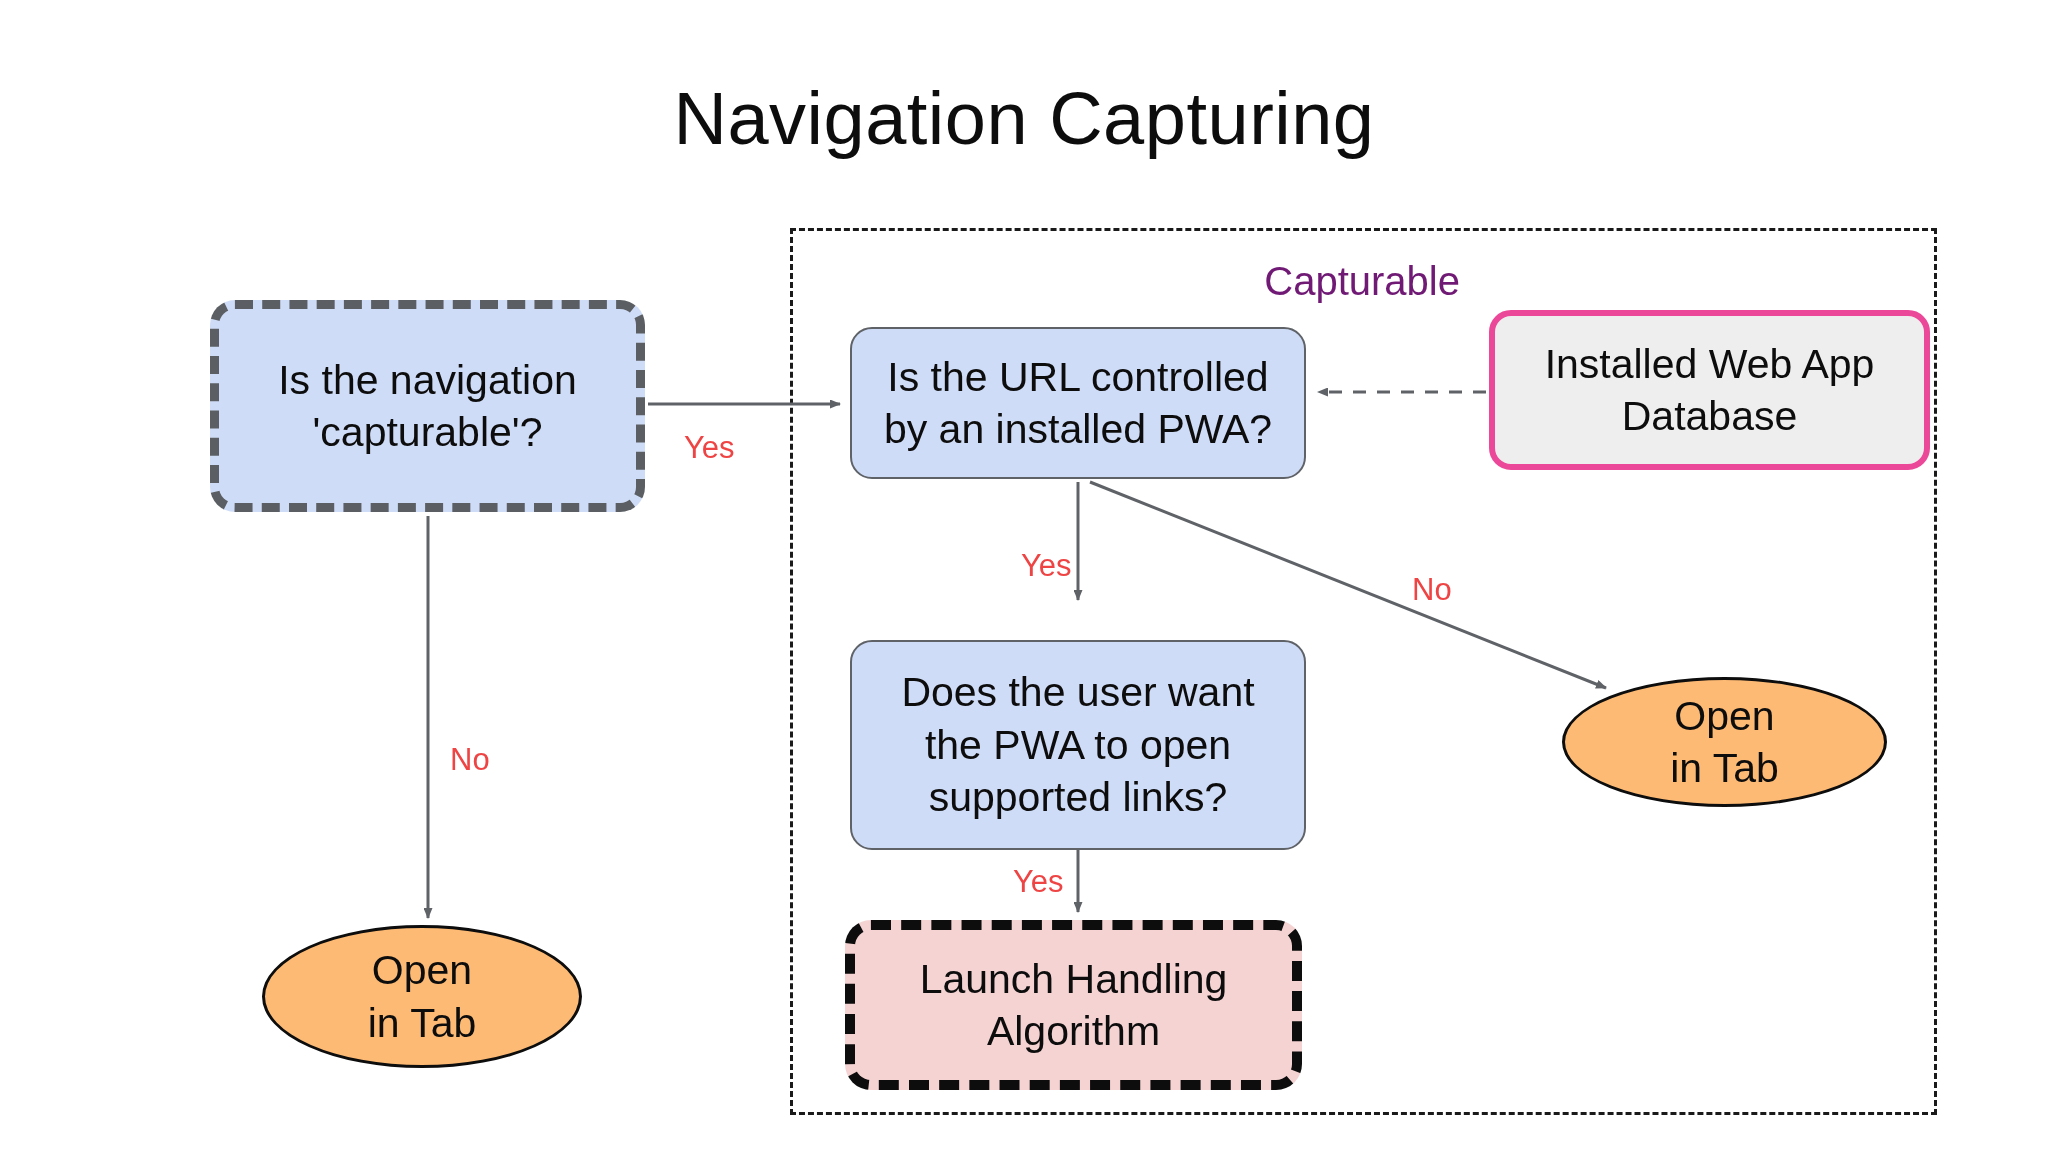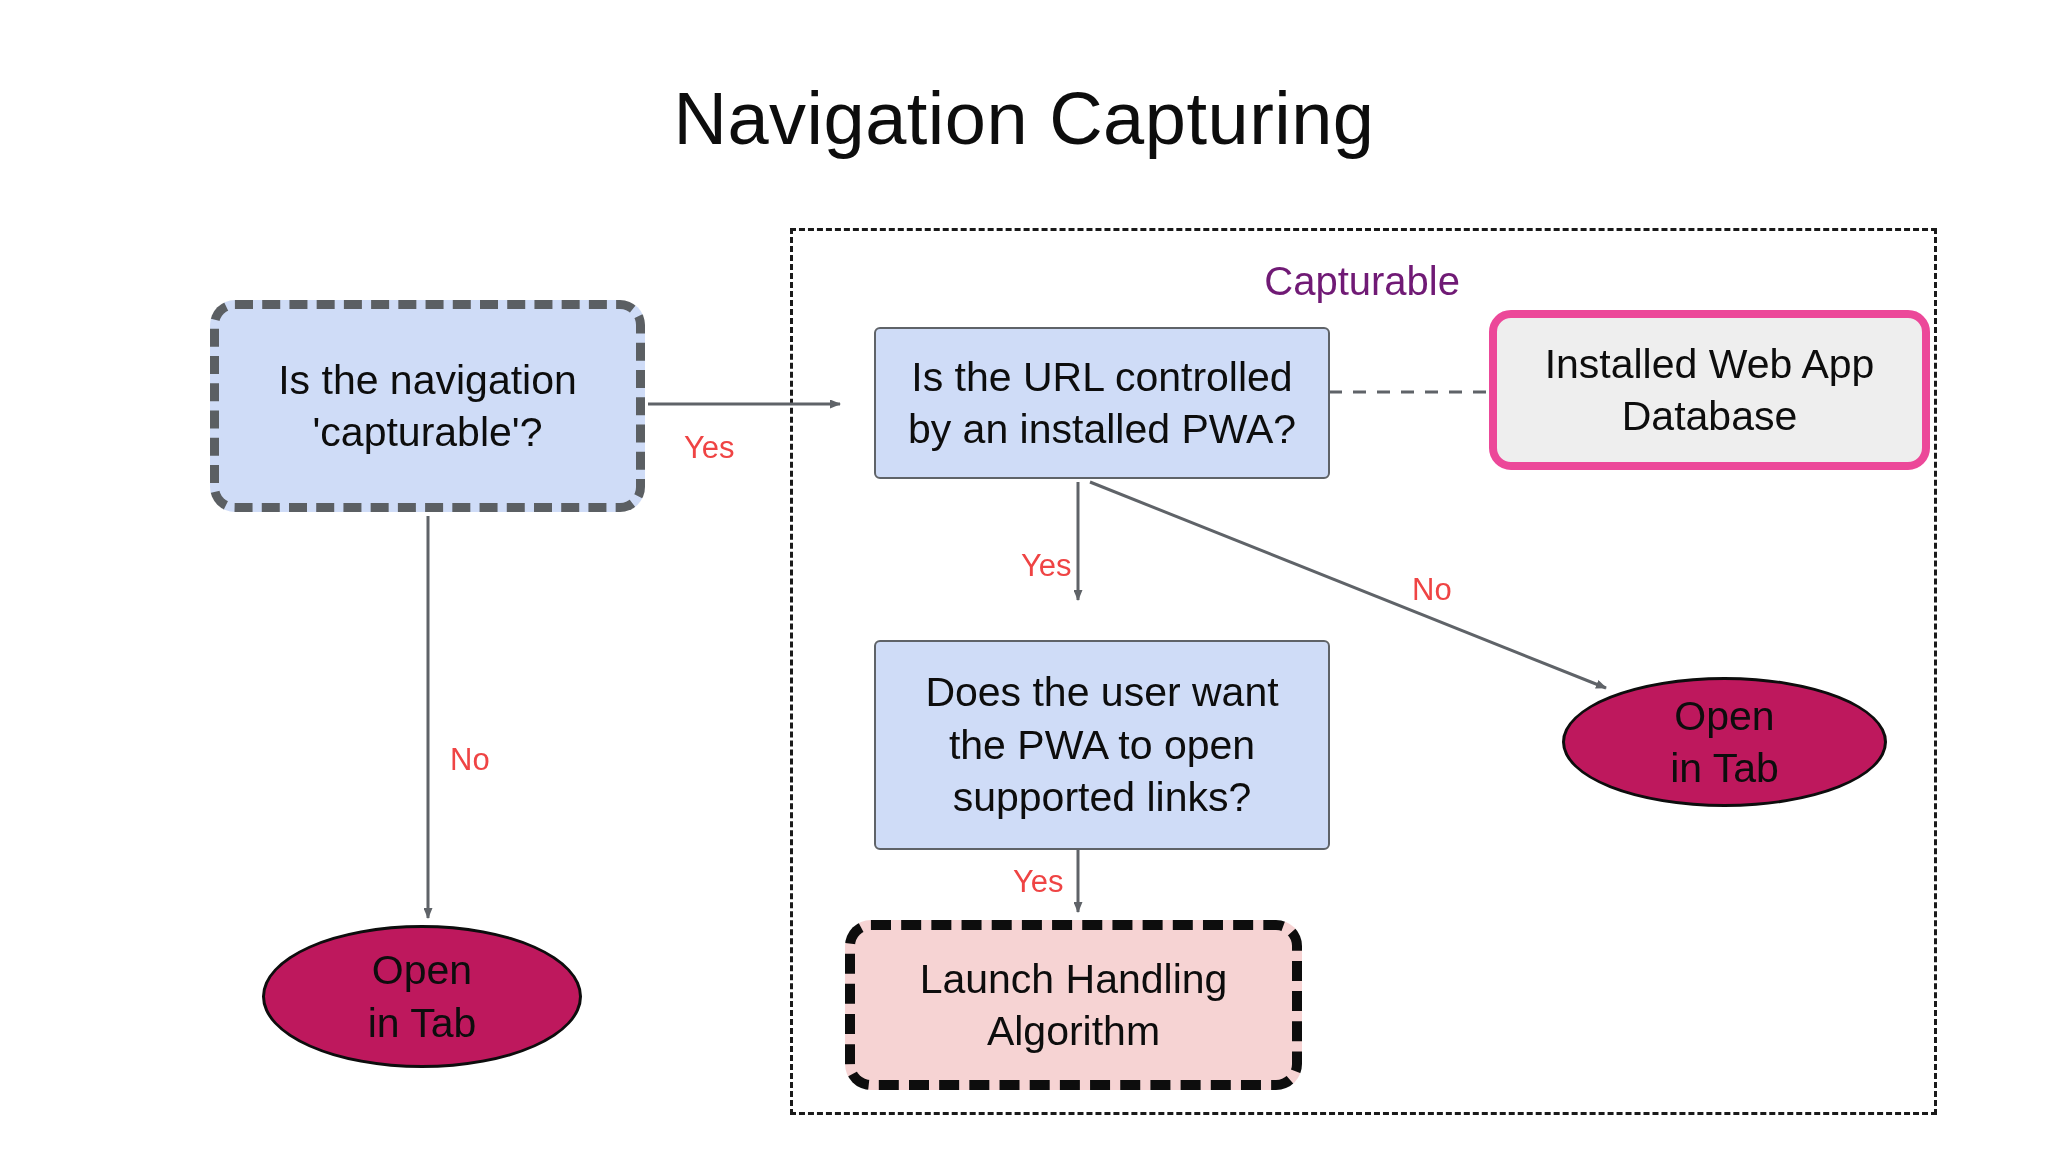--- a/index.html
+++ b/index.html
@@ -61,44 +61,43 @@
     justify-content: center;
     text-align: center;
     color: #0d0d0d;
     line-height: 1.28;
   }
   .node .node-text { display: block; white-space: pre-line; }
 
   .node-decision {
     background: #cfdcf7;
     border: 2px solid #5f6368;
-    border-radius: 6px;
-    font-size: 41px;
-    margin-left: 24px;
+    border-radius: 22px;
+    font-size: 41px;
   }
   .node-decision-dashed {
     background: #cfdcf7;
     border: 9px dashed #5b5f63;
     border-radius: 25px;
     font-size: 41px;
   }
   .node-store {
     background: #eeeeee;
-    border: 8px solid #ec4899;
+    border: 6px solid #ec4899;
     border-radius: 22px;
     font-size: 41px;
   }
   .node-algorithm {
     background: #f6d3d3;
     border: 10px dashed #0d0d0d;
     border-radius: 26px;
     font-size: 41px;
   }
   .node-terminal {
-    background: #be185d;
+    background: #fdba74;
     border: 3px solid #0d0d0d;
     border-radius: 50%;
     font-size: 41px;
   }
 
   
   #node-is-capturable   { left: 210px; top: 300px;  width: 435px;  height: 212px; }
   #node-url-controlled  { left: 850px; top: 327px;  width: 456px;  height: 152px; }
   #node-web-app-db      { left: 1489px; top: 310px; width: 441px;  height: 160px; }
   #node-user-want       { left: 850px; top: 640px;  width: 456px;  height: 210px; }

